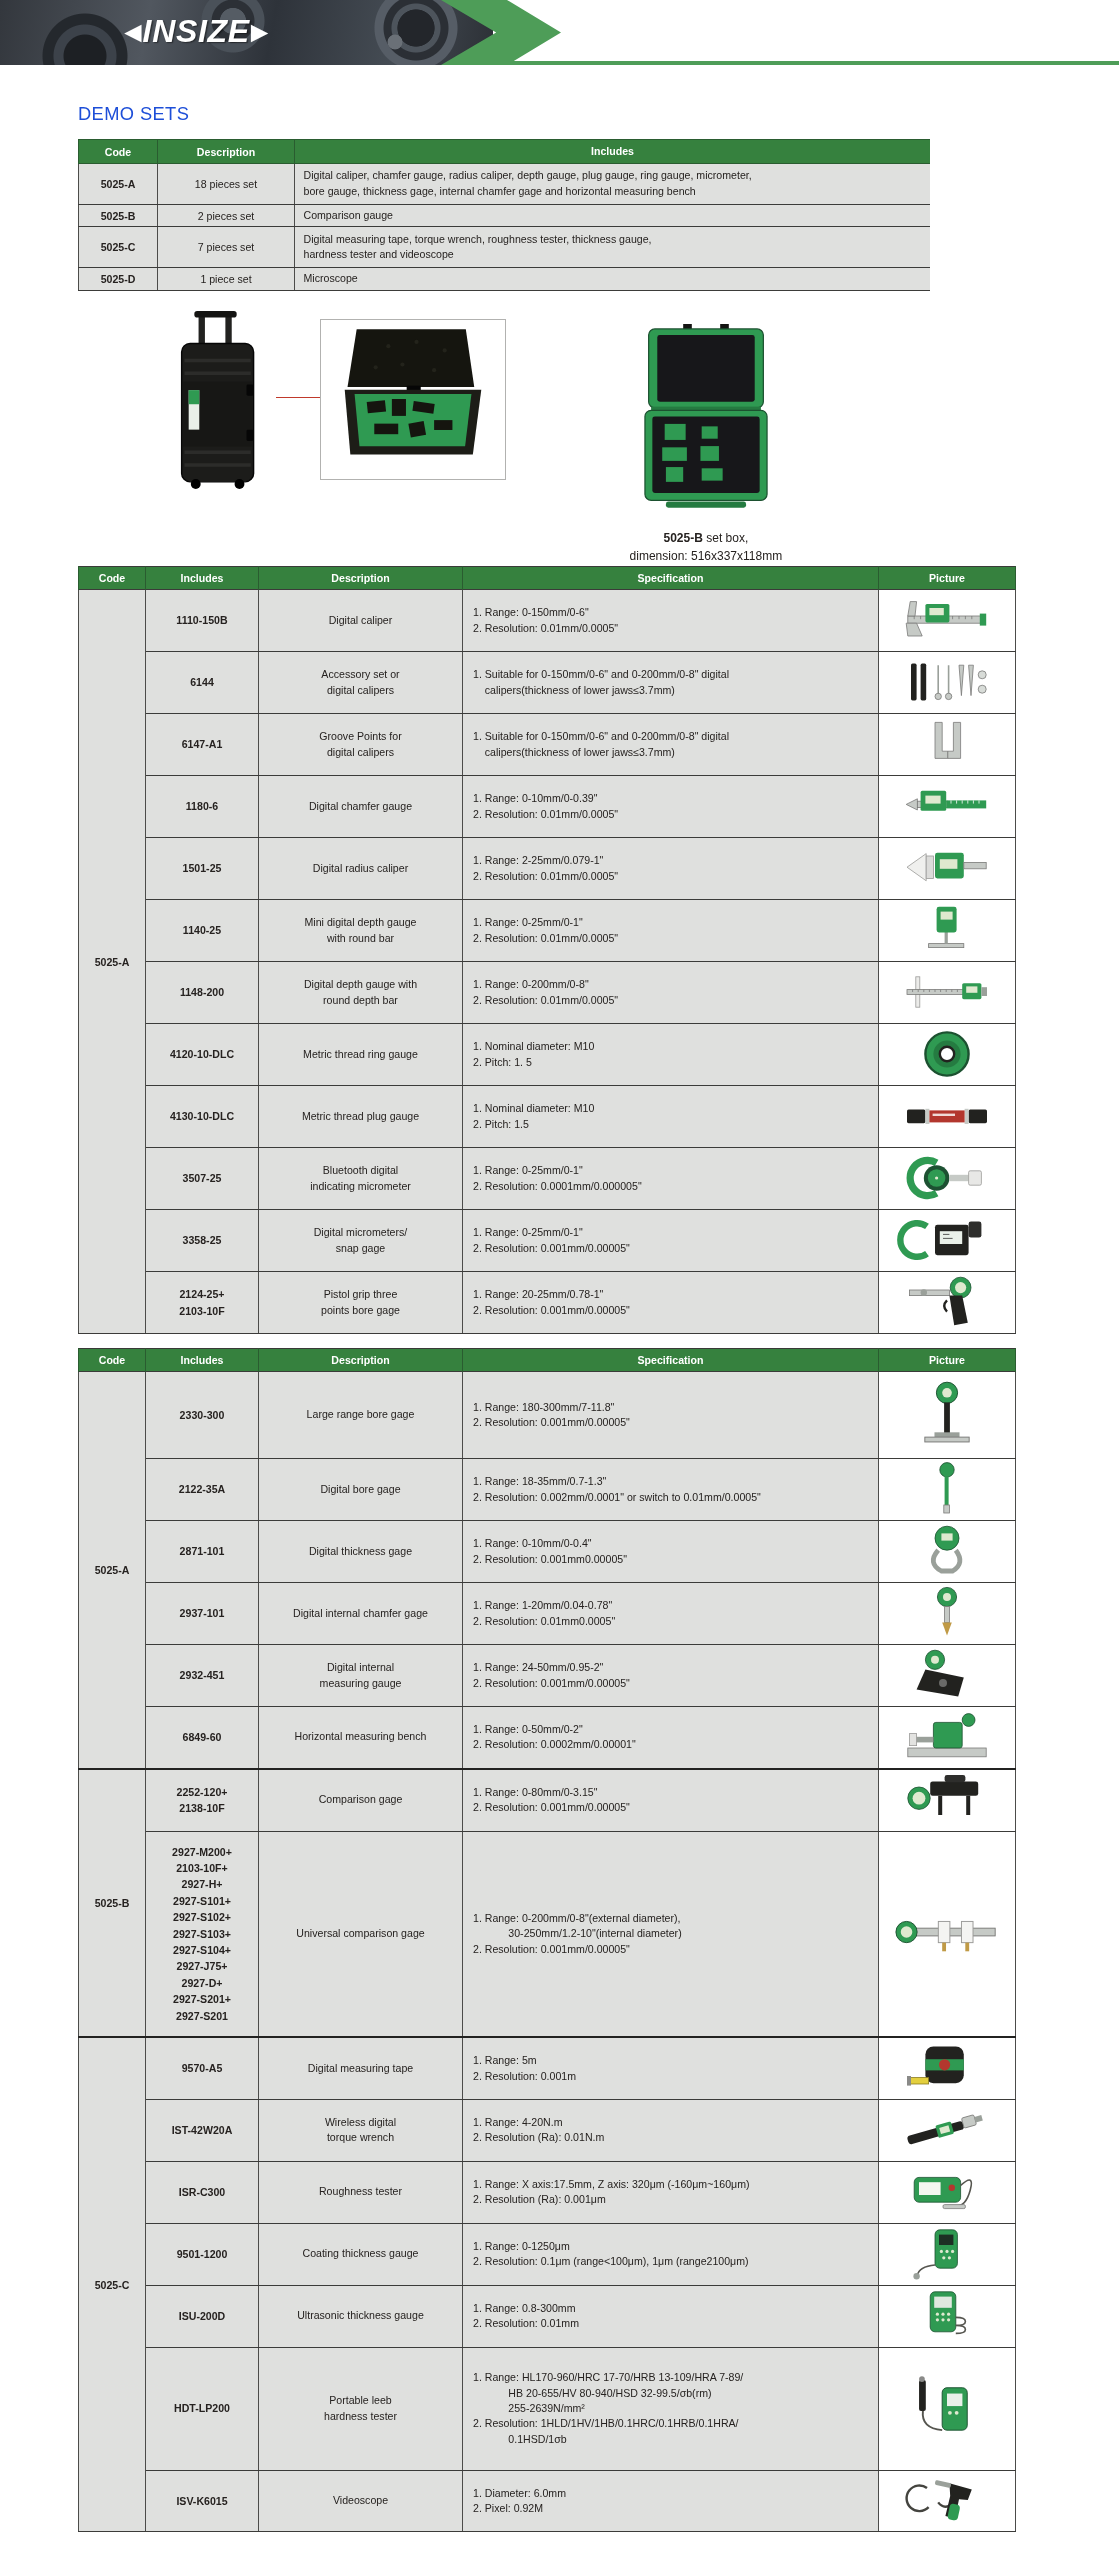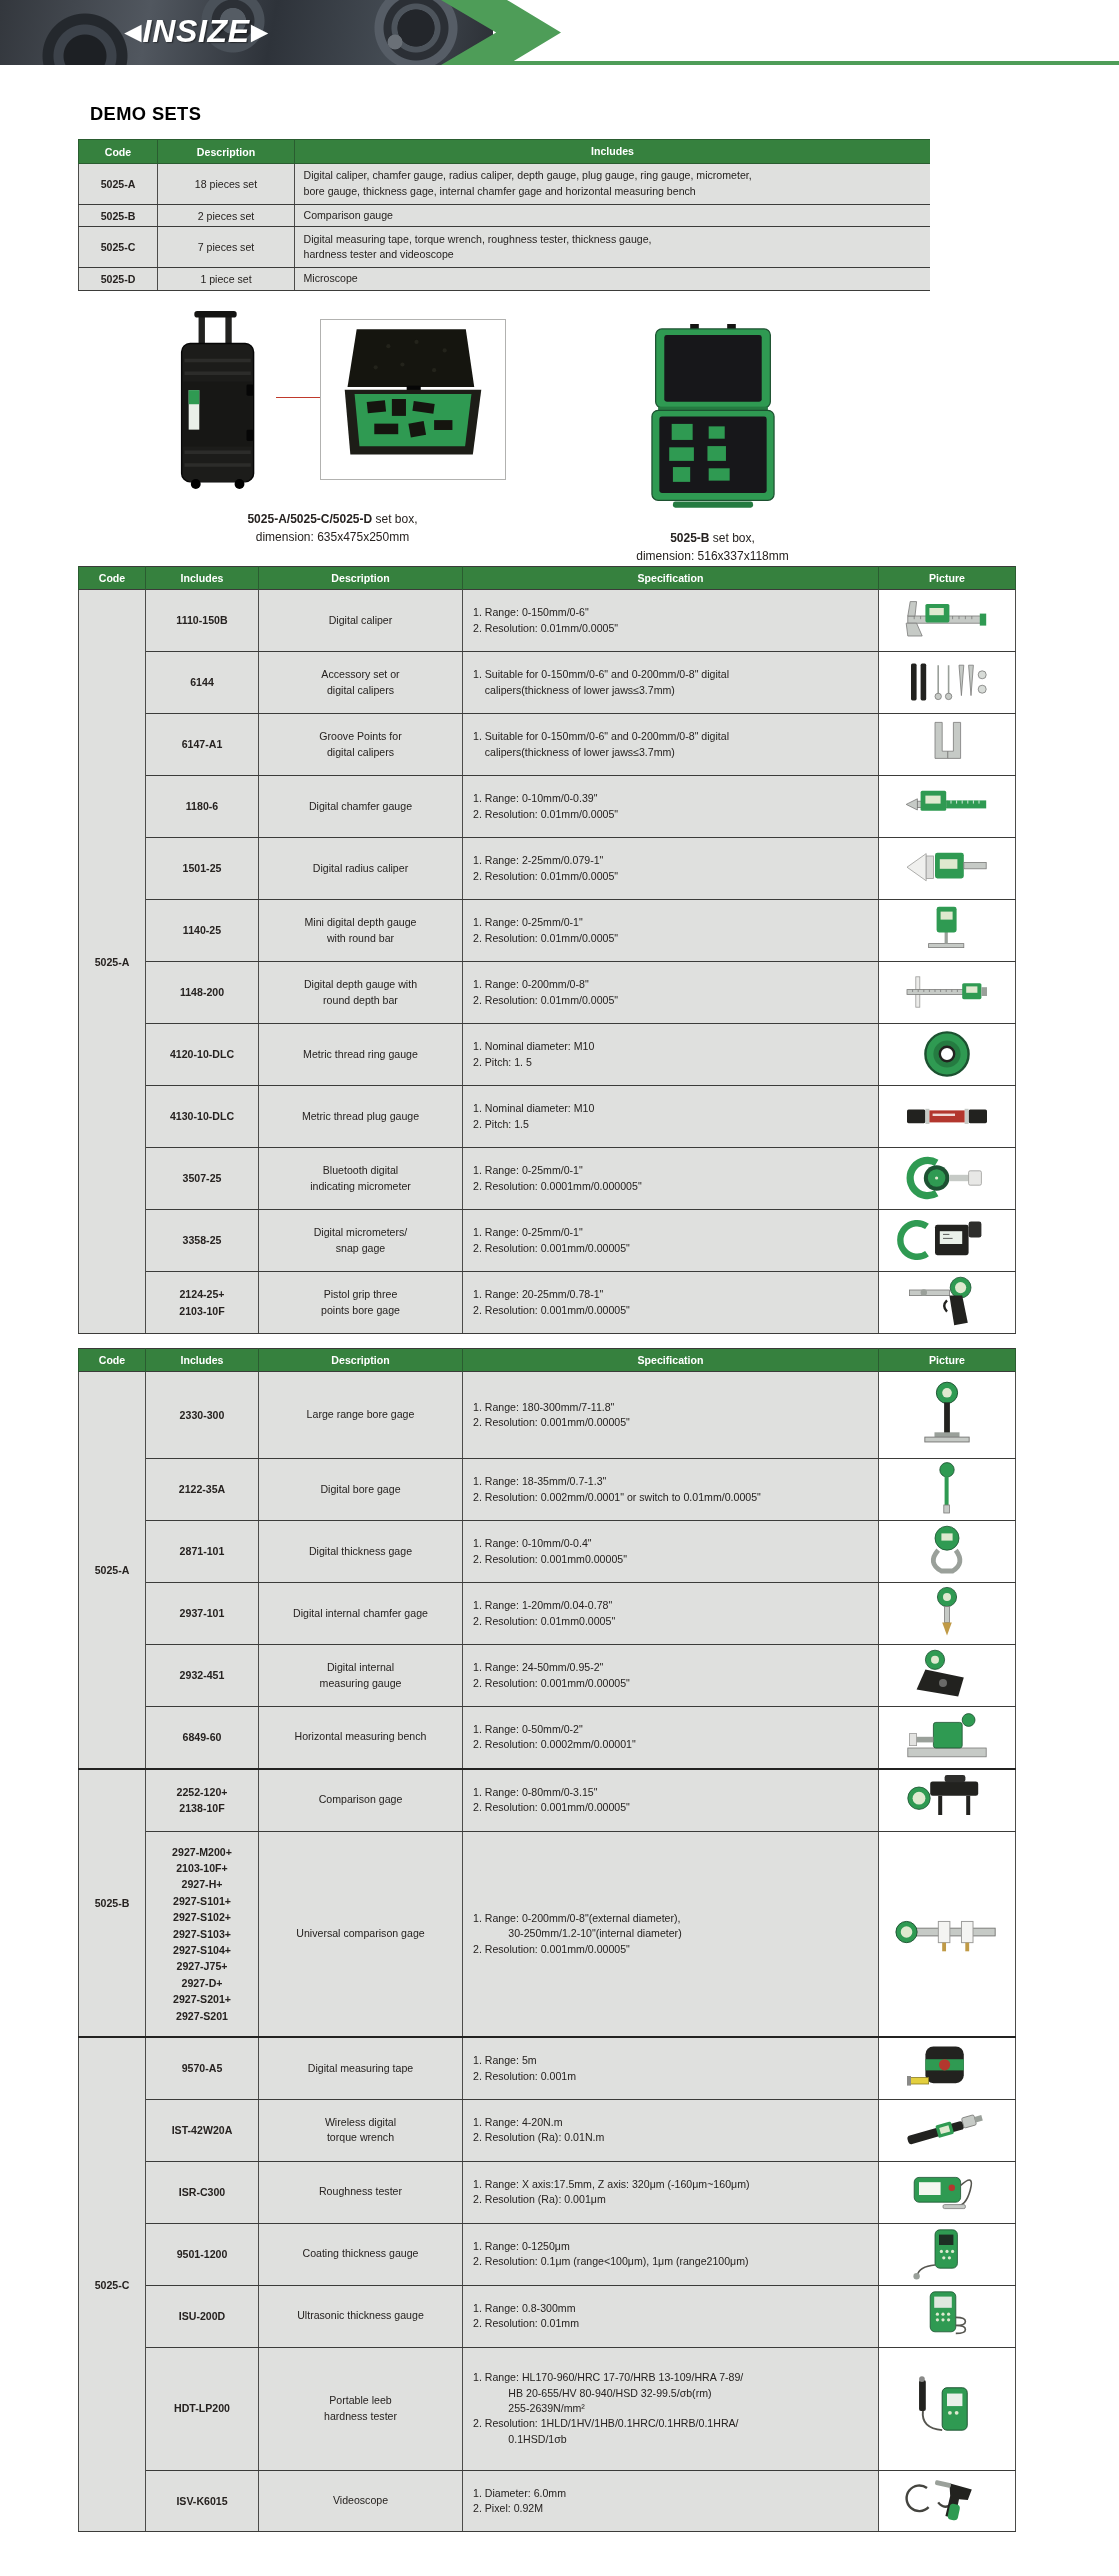--- a/index.html
+++ b/index.html
@@ -17,21 +17,21 @@
   .hdr-logo{position:absolute;left:125px;top:12.7px;display:flex;align-items:center;color:#fff;
     font-weight:bold;font-style:italic;}
   .hdr-logo .arrow{font-size:21px;font-style:normal;line-height:1;}
   .hdr-logo .word{font-size:32px;letter-spacing:0.7px;padding:0 1.4px;text-shadow:1.4px 1.4px 1.4px rgba(0,0,0,.45);}
   .chevron{position:absolute;left:441px;top:0;width:120px;height:65px;background:#4e9d58;
     clip-path:polygon(0 0,55% 0,100% 50%,55% 100%,0 100%,46% 50%);}
   .green-rule{position:absolute;left:485px;right:0;top:61px;height:3.5px;background:#4e9d58;}
 
   
   .content{margin-left:78px;width:945px;}
-  .h-demo{font-size:18.3px;font-weight:bold;letter-spacing:0.4px;margin:38px 0 14px 12px;color:#000000;}
+  .h-demo{font-size:18.3px;font-weight:normal;letter-spacing:0.4px;margin:38px 0 14px 0;color:#1d4ed8;}
   .h-details{font-size:12px;font-weight:bold;margin:32px 0 2.8px 0;color:#2b2422;}
 
   
   .demo-table{border-collapse:collapse;width:852px;table-layout:fixed;border:1.4px solid #3a3a38;border-right:none;}
   .demo-table th{background:#36813e;color:#fff;font-size:10.6px;font-weight:bold;height:21px;
     border:0.7px solid #2a5c30;}
   .demo-table td{background:#dfe0de;font-size:10.6px;padding:2.8px 8.5px;
     border-left:0.7px solid #4c4c4a;border-right:0.7px solid #4c4c4a;
     border-top:1.4px solid #3b3b39;border-bottom:1.4px solid #3b3b39;}
   .demo-table td:last-child,.demo-table th:last-child{border-right:none;}
@@ -159,24 +159,20 @@
             <path d="M42 98h166l-9 74H49z" fill="#2f9a52"></path>
             <rect x="60" y="108" width="26" height="16" fill="#15150f" transform="rotate(-6 73 116)"></rect>
             <rect x="95" y="105" width="20" height="24" fill="#15150f"></rect>
             <rect x="125" y="110" width="30" height="14" fill="#15150f" transform="rotate(8 140 117)"></rect>
             <rect x="70" y="140" width="34" height="15" fill="#15150f"></rect>
             <rect x="120" y="138" width="22" height="20" fill="#15150f" transform="rotate(-10 131 148)"></rect>
             <rect x="155" y="135" width="26" height="14" fill="#15150f"></rect>
           </svg>
         </div>
       </div>
-      <figcaption class="cap">
-        <div><b>5025-A/5025-C/5025-D</b><span> set box,</span></div>
-        <div>dimension: 635x475x250mm</div>
-      </figcaption>
     </figure>
 
     <figure class="fig fig2">
       <div class="imgs">
         <svg viewBox="0 0 250 300" width="166" height="185">
           <rect x="88" y="0" width="14" height="12" fill="#141412"></rect>
             <rect x="148" y="0" width="14" height="12" fill="#141412"></rect>
           <rect x="32" y="8" width="186" height="128" rx="10" fill="#2f9a52" stroke="#1c5130" stroke-width="2"></rect>
           <rect x="46" y="18" width="158" height="108" rx="4" fill="#17171a"></rect>
           <rect x="36" y="134" width="178" height="8" fill="#257b41"></rect>

